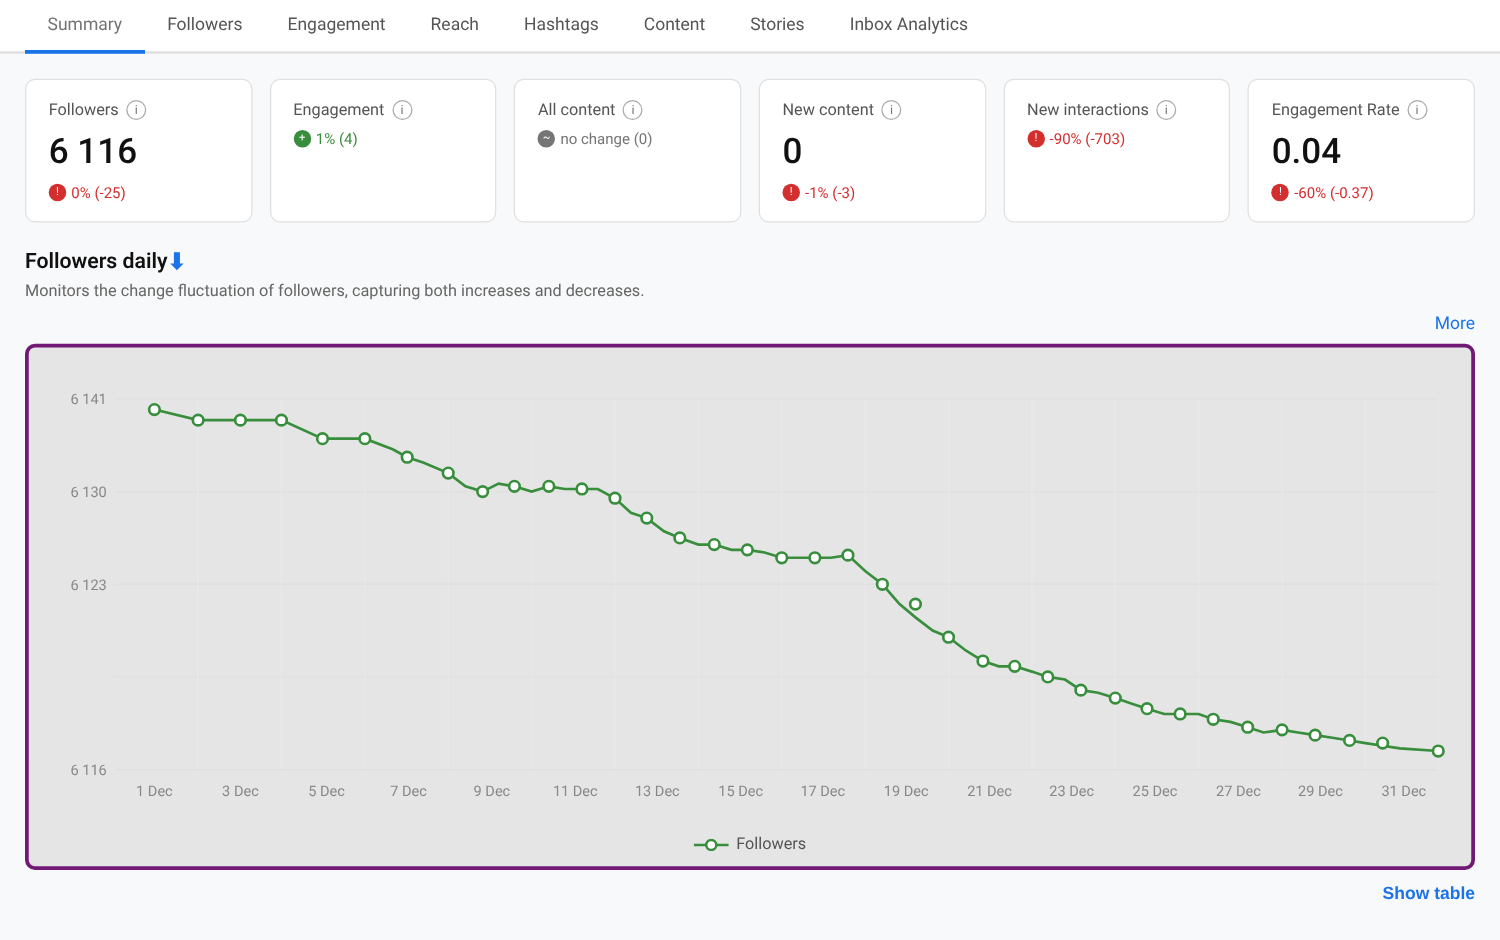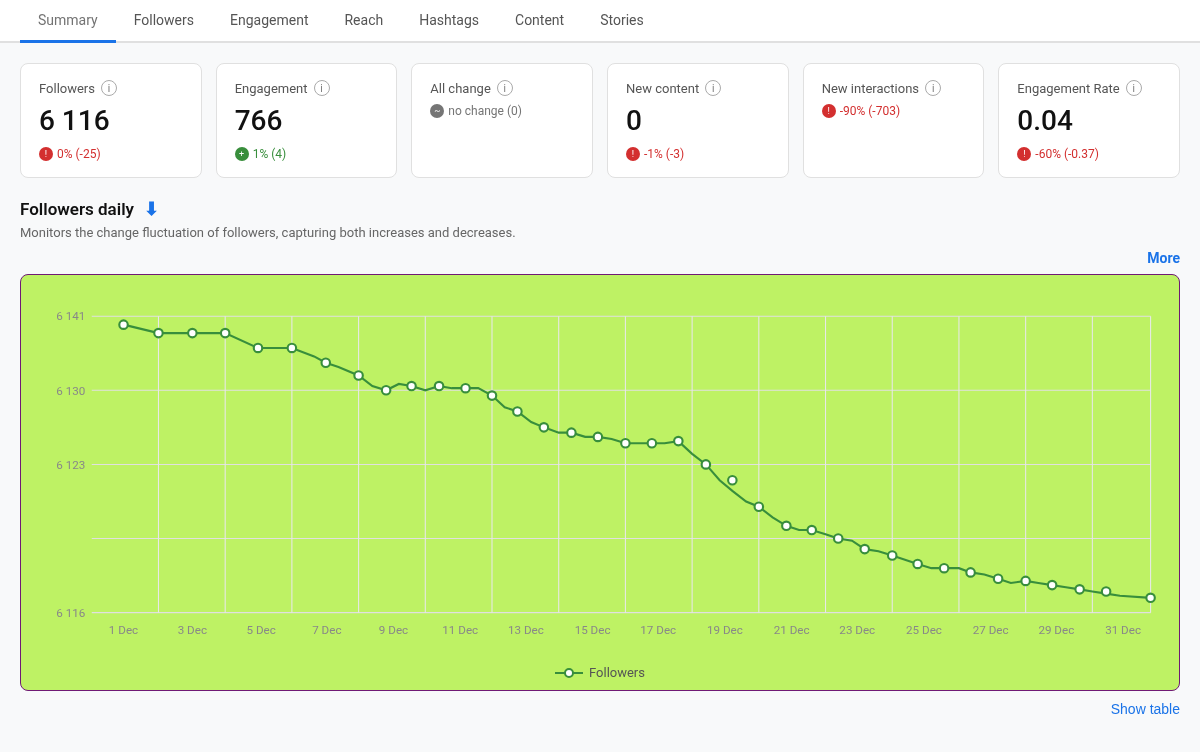--- a/index.html
+++ b/index.html
@@ -18,76 +18,76 @@
     .metric-change.positive { color: #388e3c; }
     .metric-change.neutral { color: #757575; }
     .info-icon { width: 16px; height: 16px; border-radius: 50%; border: 1px solid #aaa; display: inline-flex; align-items: center; justify-content: center; font-size: 10px; color: #777; cursor: pointer; flex-shrink: 0; }
 
     .change-icon { width: 14px; height: 14px; border-radius: 50%; display: inline-flex; align-items: center; justify-content: center; font-size: 9px; flex-shrink: 0; }
     .change-icon.red { background: #d32f2f; color: #fff; }
     .change-icon.green { background: #388e3c; color: #fff; }
     .change-icon.gray { background: #757575; color: #fff; }
 
     .section { padding: 10px 20px 0; }
-    .section-title { font-size: 17px; font-weight: 600; color: #111; display: flex; align-items: center; gap: 10px; margin-bottom: 6px; }
+    .section-title { font-size: 17px; font-weight: 600; color: #111; display: flex; align-items: center; margin-bottom: 6px; }
     .section-desc { font-size: 13px; color: #666; margin-bottom: 10px; }
     .download-icon { color: #1a73e8; cursor: pointer; font-size: 18px; }
 
-    .chart-container { background: #bef264; border: 1px solid #701a75; border-radius: 8px; margin: 0 20px; padding: 20px 10px 10px; position: relative; }
+    .chart-container { background: #e5e5e5; border: 3px solid #701a75; border-radius: 8px; margin: 0 20px; padding: 20px 10px 10px; position: relative; }
     .more-link { text-align: right; padding: 0 20px 8px; }
-    .more-link a { color: #1a73e8; text-decoration: none; font-size: 14px; font-weight: 700; }
+    .more-link a { color: #1a73e8; text-decoration: none; font-size: 14px; font-weight: 400; }
 
     svg.chart { width: 100%; height: 360px; display: block; }
 
     .chart-legend { display: flex; justify-content: center; align-items: center; gap: 8px; padding: 10px 0 0; font-size: 13px; color: #555; }
 
     .show-table-row { text-align: right; padding: 10px 20px; }
-    .show-table-btn { color: #1a73e8; background: none; border: none; cursor: pointer; font-size: 14px; font-weight: 400; }
+    .show-table-btn { color: #1a73e8; background: none; border: none; cursor: pointer; font-size: 14px; font-weight: 700; }
   </style>
 </head>
 <body>
 
 <nav>
   <div class="nav-tabs" id="nav-tabs-container">
       <a href="#" class="nav-tab active">Summary</a>
       <a href="#" class="nav-tab">Followers</a>
       <a href="#" class="nav-tab">Engagement</a>
       <a href="#" class="nav-tab">Reach</a>
       <a href="#" class="nav-tab">Hashtags</a>
       <a href="#" class="nav-tab">Content</a>
       <a href="#" class="nav-tab">Stories</a>
+      <a href="#" class="nav-tab">Inbox Analytics</a>
     </div>
 </nav>
 
 <div class="metrics-row" id="metrics-container">
     <div class="metric-card">
       <div class="metric-label">
         <span>Followers</span>
         <span class="info-icon">i</span>
       </div>
       <div class="metric-value">6 116</div>
       <div class="metric-change negative">
         <span class="change-icon red">!</span>
         <span>0% (-25)</span>
       </div>
     </div>
     <div class="metric-card">
       <div class="metric-label">
         <span>Engagement</span>
         <span class="info-icon">i</span>
       </div>
-      <div class="metric-value">766</div>
       <div class="metric-change positive">
         <span class="change-icon green">+</span>
         <span>1% (4)</span>
       </div>
     </div>
     <div class="metric-card">
       <div class="metric-label">
-        <span>All change</span>
+        <span>All content</span>
         <span class="info-icon">i</span>
       </div>
       <div class="metric-change neutral">
         <span class="change-icon gray">~</span>
         <span>no change (0)</span>
       </div>
     </div>
     <div class="metric-card">
       <div class="metric-label">
         <span>New content</span>

